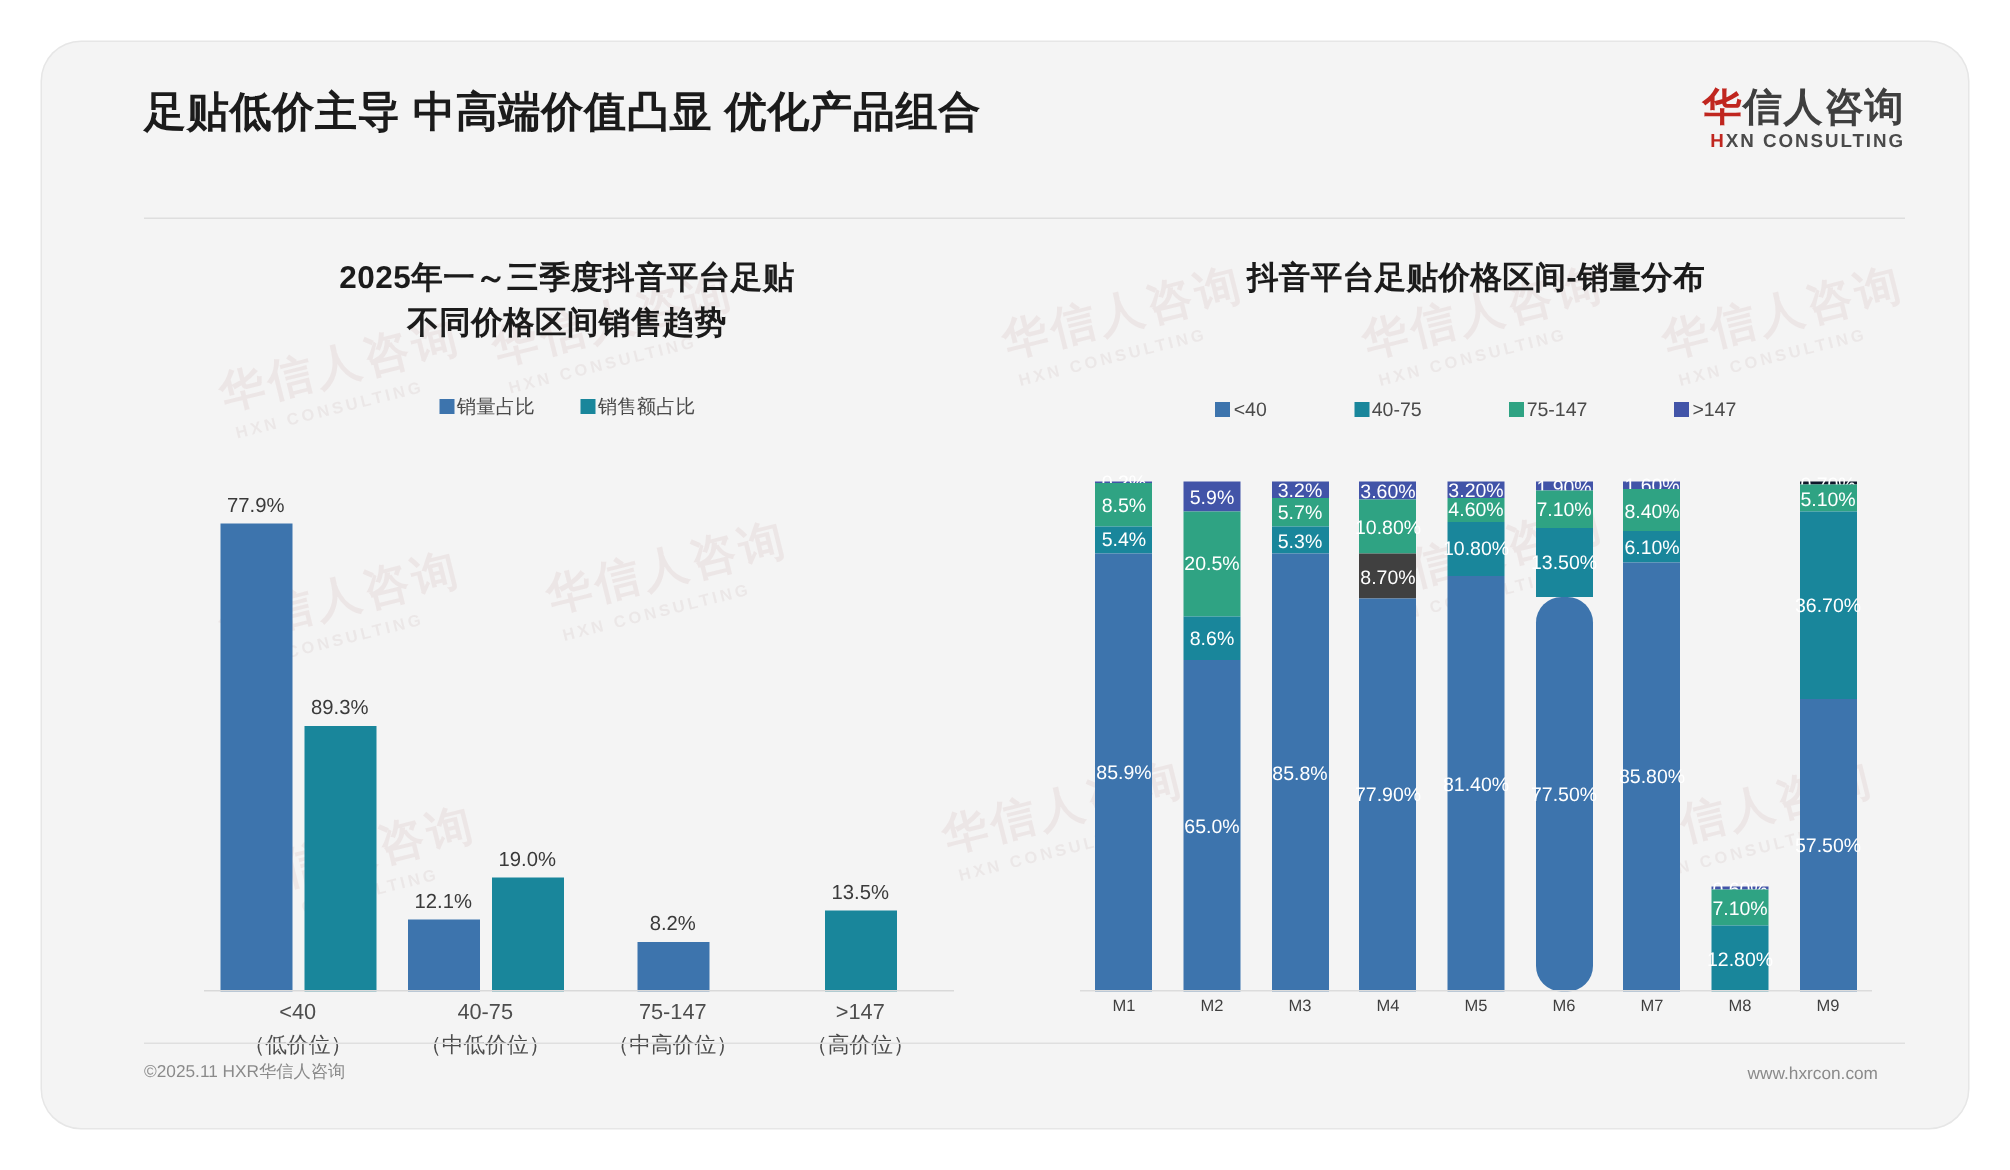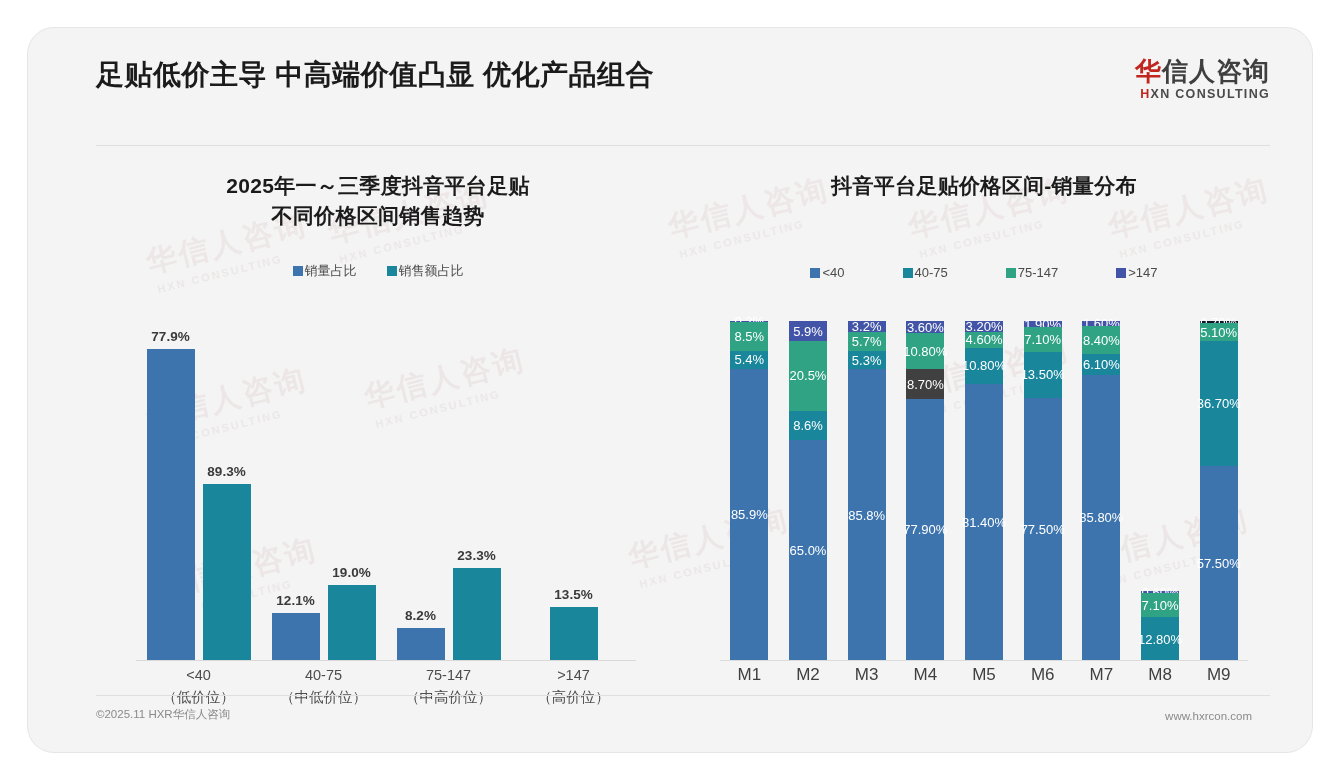--- a/index.html
+++ b/index.html
@@ -111,21 +111,21 @@
     align-items: center;
     gap: 2px;
     font-size: 13px;
     color: #4a4a4a;
   }
   .legend-swatch { width: 10px; height: 10px; display: inline-block; }
   
   .gchart {
     position: absolute;
     left: 68px; top: 168px;
-    width: 500px; height: 340px; font-weight: bold;
+    width: 500px; height: 340px;
   }
   .gchart-axis {
     position: absolute;
     left: 0; right: 0; bottom: 0;
     height: 1px;
     background: #d9d9d9;
   }
   .gchart-groups {
     position: absolute;
     left: 0; right: 0; top: 0; bottom: 0;
@@ -216,21 +216,21 @@
   }
   .scats {
     position: absolute;
     left: 24px; top: 512px;
     width: 528px;
     display: flex;
   }
   .scat {
     flex: 1;
     text-align: center;
-    font-size: 17px;
+    font-size: 11px;
     color: #3f3f3f;
   }
   
   .footer-rule {
     position: absolute;
     left: 68px; right: 42px; bottom: 56px;
     height: 1px;
     background: #dfdfdf;
   }
   .footer-left {
@@ -340,24 +340,20 @@
             <div class="gbar-wrap">
               <div class="gbar" style="height: 22.3529%; background: rgb(25, 134, 155);"></div>
               <div class="gbar-label" style="bottom: calc(22.3529% + 5px);">19.0%</div>
             </div>
           </div>
           <div class="ggroup">
             <div class="gbar-wrap">
               <div class="gbar" style="height: 9.64706%; background: rgb(61, 116, 173);"></div>
               <div class="gbar-label" style="bottom: calc(9.64706% + 5px);">8.2%</div>
             </div>
-            <div class="gbar-wrap">
-              <div class="gbar" style="height: 27.4118%; background: rgb(25, 134, 155);"></div>
-              <div class="gbar-label" style="bottom: calc(27.4118% + 5px);">23.3%</div>
-            </div>
           </div>
           <div class="ggroup">
             <div class="gbar-wrap">
               <div class="gbar" style="height: 15.8824%; background: rgb(25, 134, 155);"></div>
               <div class="gbar-label" style="bottom: calc(15.8824% + 5px);">13.5%</div>
             </div>
           </div>
         </div>
       <div class="gchart-axis"></div>
     </div>
@@ -487,21 +483,21 @@
             <div class="sbar">
               <div class="sseg" style="height: 1.9%; background: rgb(66, 84, 168);">
                 <div class="sseg-label">1.90%</div>
               </div>
               <div class="sseg" style="height: 7.1%; background: rgb(47, 163, 131);">
                 <div class="sseg-label">7.10%</div>
               </div>
               <div class="sseg" style="height: 13.5%; background: rgb(25, 134, 155);">
                 <div class="sseg-label">13.50%</div>
               </div>
-              <div class="sseg" style="height: 77.5%; background: rgb(61, 116, 173);">
+              <div class="sseg" style="height: 77.5%; background: rgb(61, 116, 173); border-radius: 17px;">
                 <div class="sseg-label">77.50%</div>
               </div>
             </div>
           </div>
           <div class="scol">
             <div class="sbar">
               <div class="sseg" style="height: 1.6%; background: rgb(66, 84, 168);">
                 <div class="sseg-label">1.60%</div>
               </div>
               <div class="sseg" style="height: 8.4%; background: rgb(47, 163, 131);">

